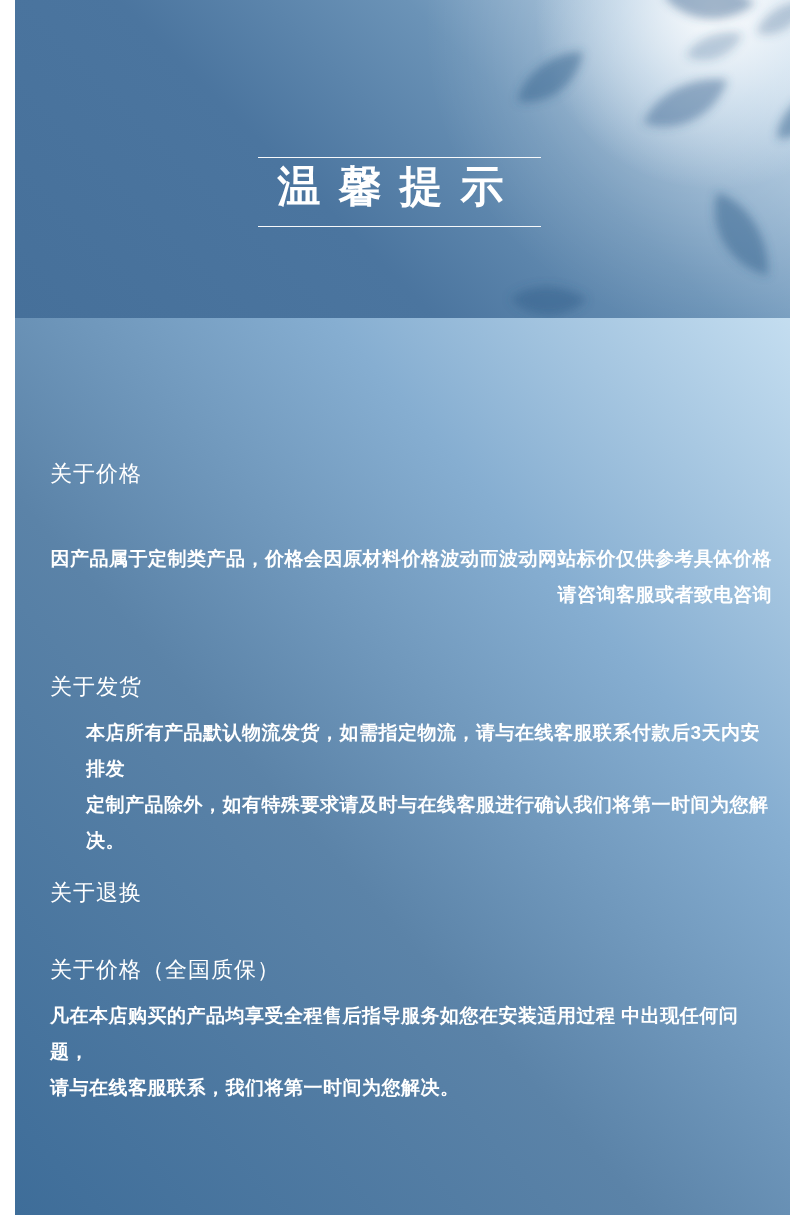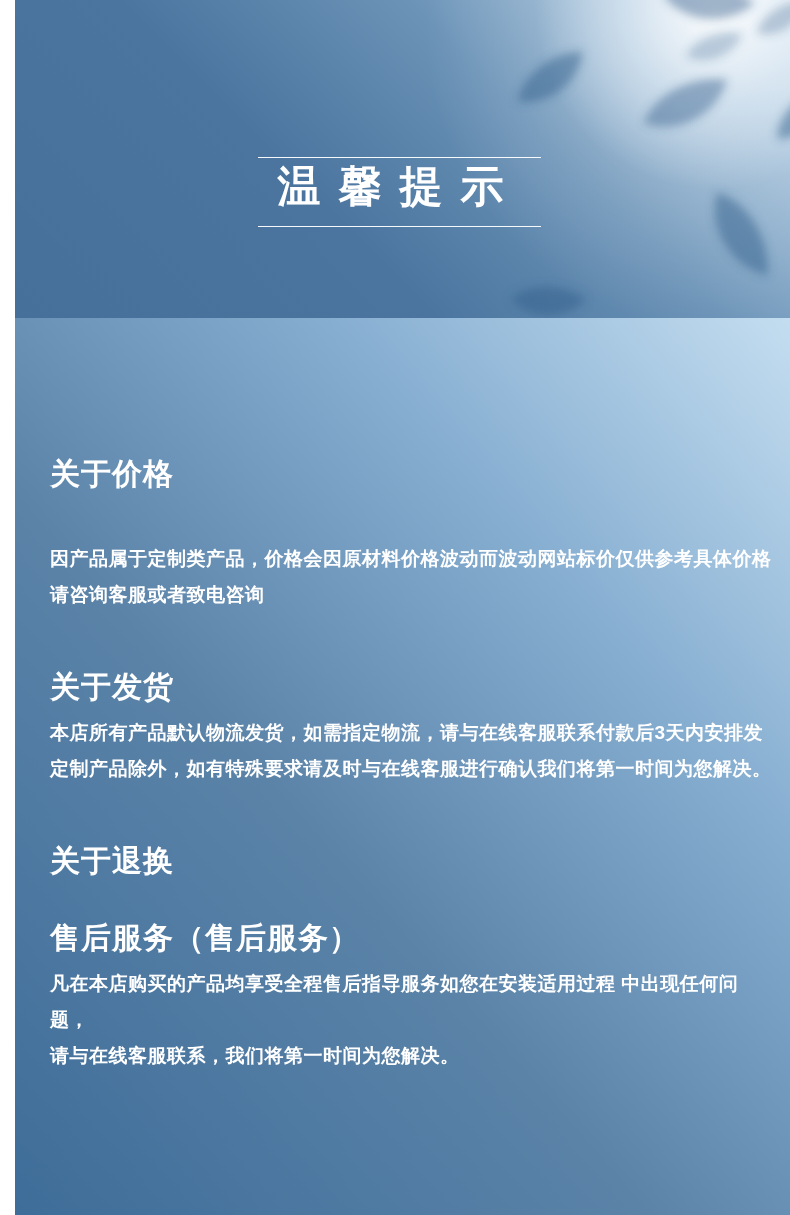--- a/index.html
+++ b/index.html
@@ -48,38 +48,38 @@
   
   .main{
     width:790px;height:897px;
     box-sizing:border-box;
     padding:0 33px 0 35px;
     background:linear-gradient(to top right,#3e6d99 0%,#5b83a8 40%,#86aed1 70%,#c6dff1 100%);
     overflow:hidden;
   }
   .sec h2{
     margin:0;
-    font-size:30px;line-height:36px;
-    font-weight:700;
+    font-size:22px;line-height:36px;
+    font-weight:400;
     color:#ffffff;
     letter-spacing:1px;
   }
   .sec p{
     margin:0;
     font-size:19px;line-height:36px;
     font-weight:700;
     color:#ffffff;
     white-space:pre-wrap;
     letter-spacing:.5px;
   }
   .sec1 h2{margin-top:138px;}
-  .sec1 p{margin-top:49px;}
+  .sec1 p{margin-top:49px;text-align:right;}
   .sec2 h2{margin-top:56px;}
-  .sec2 p{margin-top:10px;}
-  .sec3 h2{margin-top:56px;}
+  .sec2 p{margin-top:10px;margin-left:36px;}
+  .sec3 h2{margin-top:16px;}
   .sec3 p{margin-top:9px;}
   .sec4 h2{margin-top:41px;}
   .sec4 p{margin-top:10px;}
 </style>
 </head>
 <body>
 
 <div class="page">
 
   <header class="banner">
@@ -120,19 +120,19 @@
       <h2>关于发货</h2>
       <p>本店所有产品默认物流发货，如需指定物流，请与在线客服联系付款后3天内安排发
 定制产品除外，如有特殊要求请及时与在线客服进行确认我们将第一时间为您解决。</p>
     </section>
 
     <section class="sec sec3">
       <h2>关于退换</h2>
     </section>
 
     <section class="sec sec4">
-      <h2>售后服务（售后服务）</h2>
+      <h2>关于价格（全国质保）</h2>
       <p>凡在本店购买的产品均享受全程售后指导服务如您在安装适用过程 中出现任何问题，
 请与在线客服联系，我们将第一时间为您解决。</p>
     </section>
 
   </main>
 </div>
 
 </body></html>

